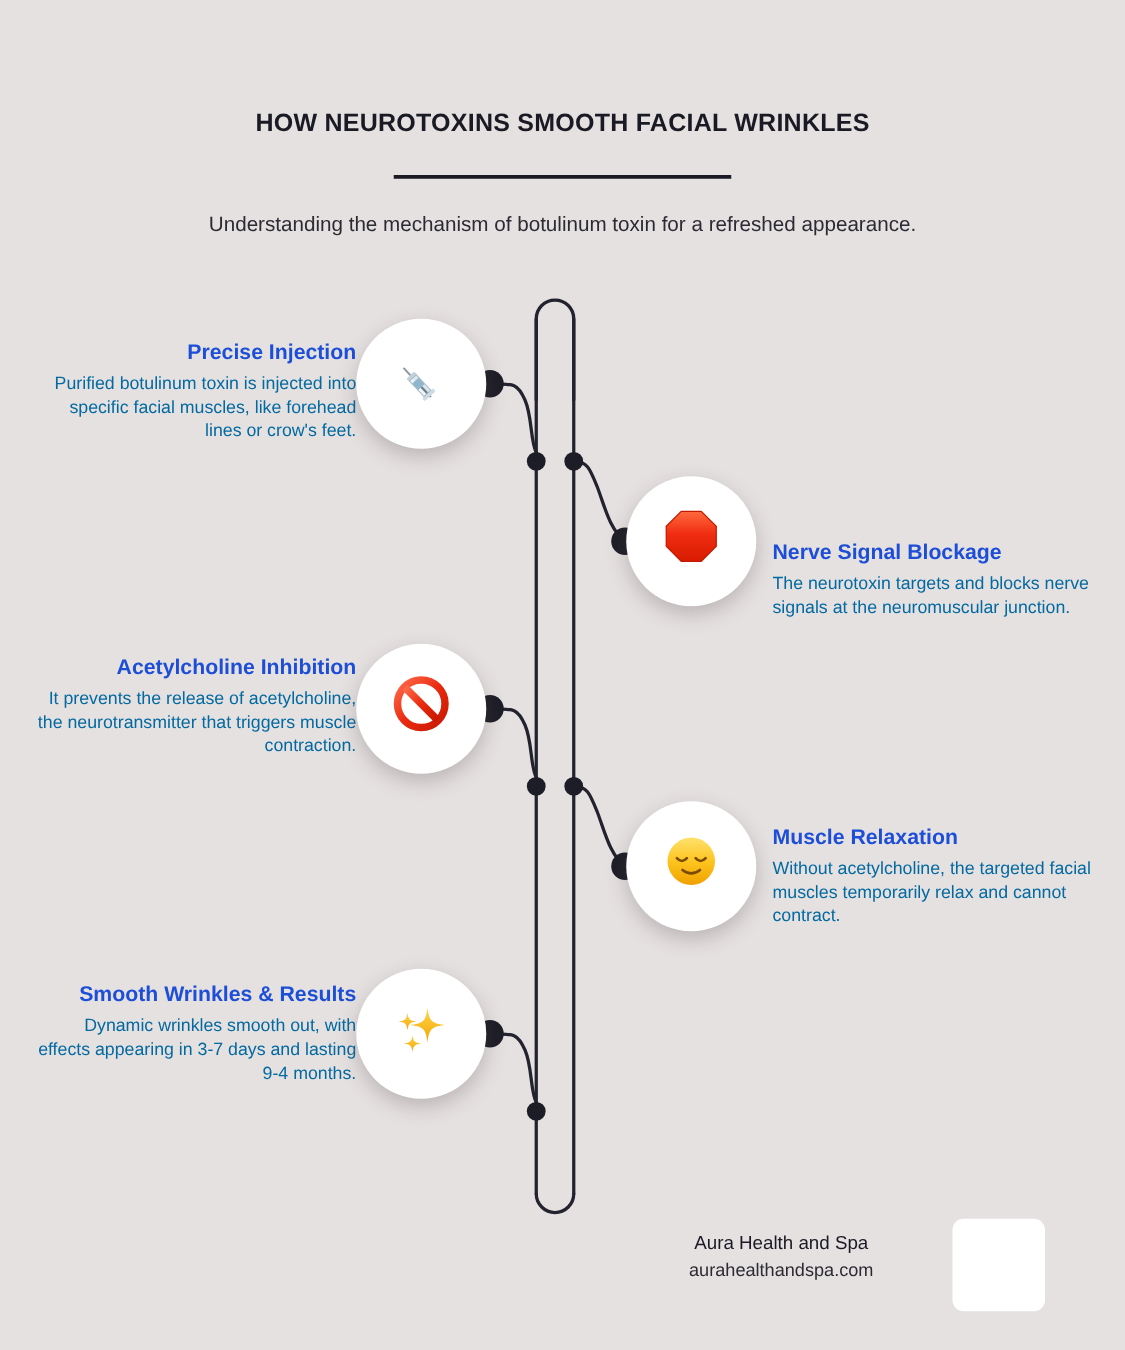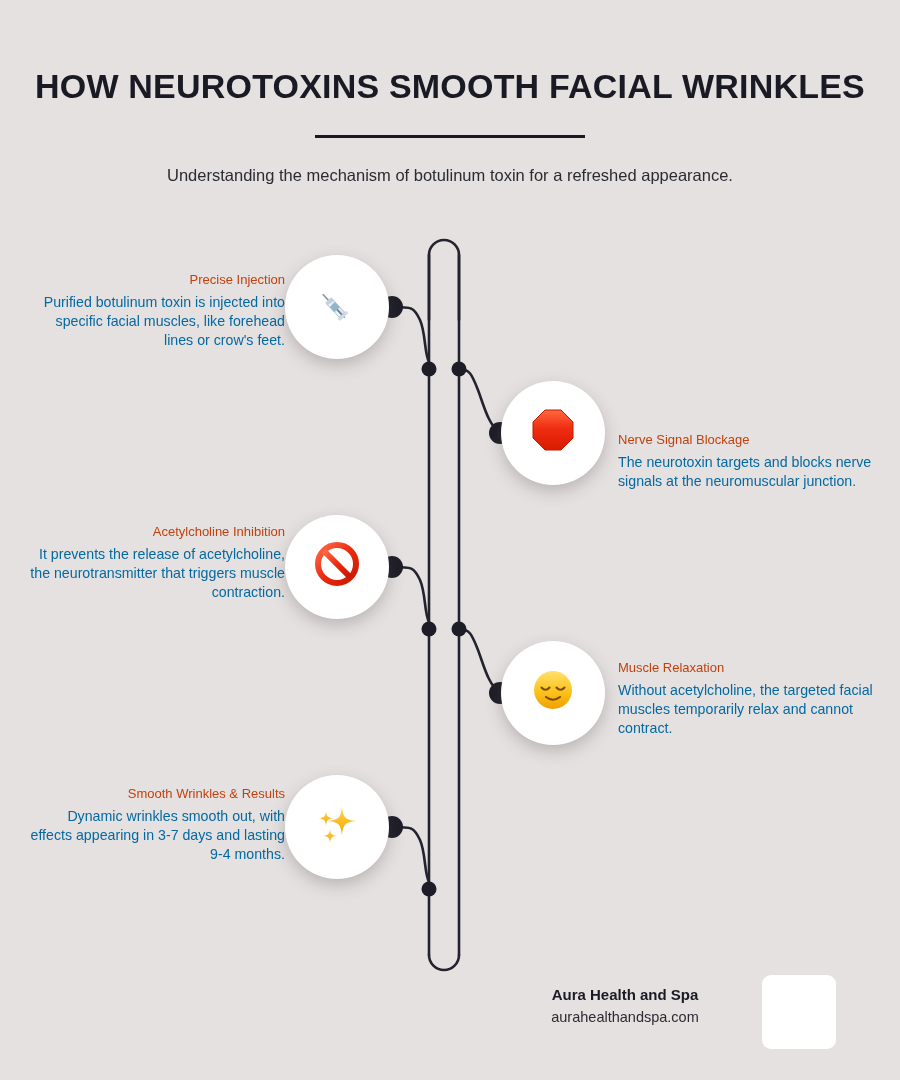--- a/index.html
+++ b/index.html
@@ -18,22 +18,22 @@
 
   
   #header {
     position: absolute;
     top: 0; left: 0;
     width: 900px;
     text-align: center;
   }
   #page-title {
     margin: 0;
-    padding-top: 68px;
-    font-size: 34px;
+    padding-top: 88px;
+    font-size: 20px;
     font-weight: 800;
     letter-spacing: 0.2px;
     color: #1a1a24;
     text-transform: uppercase;
     line-height: 1.1;
   }
   #title-divider {
     width: 270px;
     height: 3px;
     background: #1a1a24;
@@ -80,23 +80,23 @@
   
   .step-text {
     position: absolute;
     width: 260px;
     z-index: 2;
   }
   .step-text.left  { text-align: right; }
   .step-text.right { text-align: left;  }
   .step-heading {
     margin: 0 0 6px 0;
-    font-size: 13px;
-    font-weight: 400;
-    color: #c2410c;
+    font-size: 17px;
+    font-weight: 700;
+    color: #1d4ed8;
     line-height: 1.18;
   }
   .step-body {
     margin: 0;
     font-size: 14.2px;
     font-weight: 400;
     color: #0369a1;
     line-height: 1.34;
   }
 
@@ -110,21 +110,21 @@
     align-items: center;
     justify-content: flex-start;
   }
   #footer-text {
     width: 250px;
     text-align: center;
   }
   #footer-brand {
     margin: 0;
     font-size: 15px;
-    font-weight: 700;
+    font-weight: 400;
     color: #1a1a24;
     line-height: 1.3;
   }
   #footer-website {
     margin: 4px 0 12px 0;
     font-size: 14.5px;
     font-weight: 400;
     color: #2b2b33;
     line-height: 1.3;
   }

